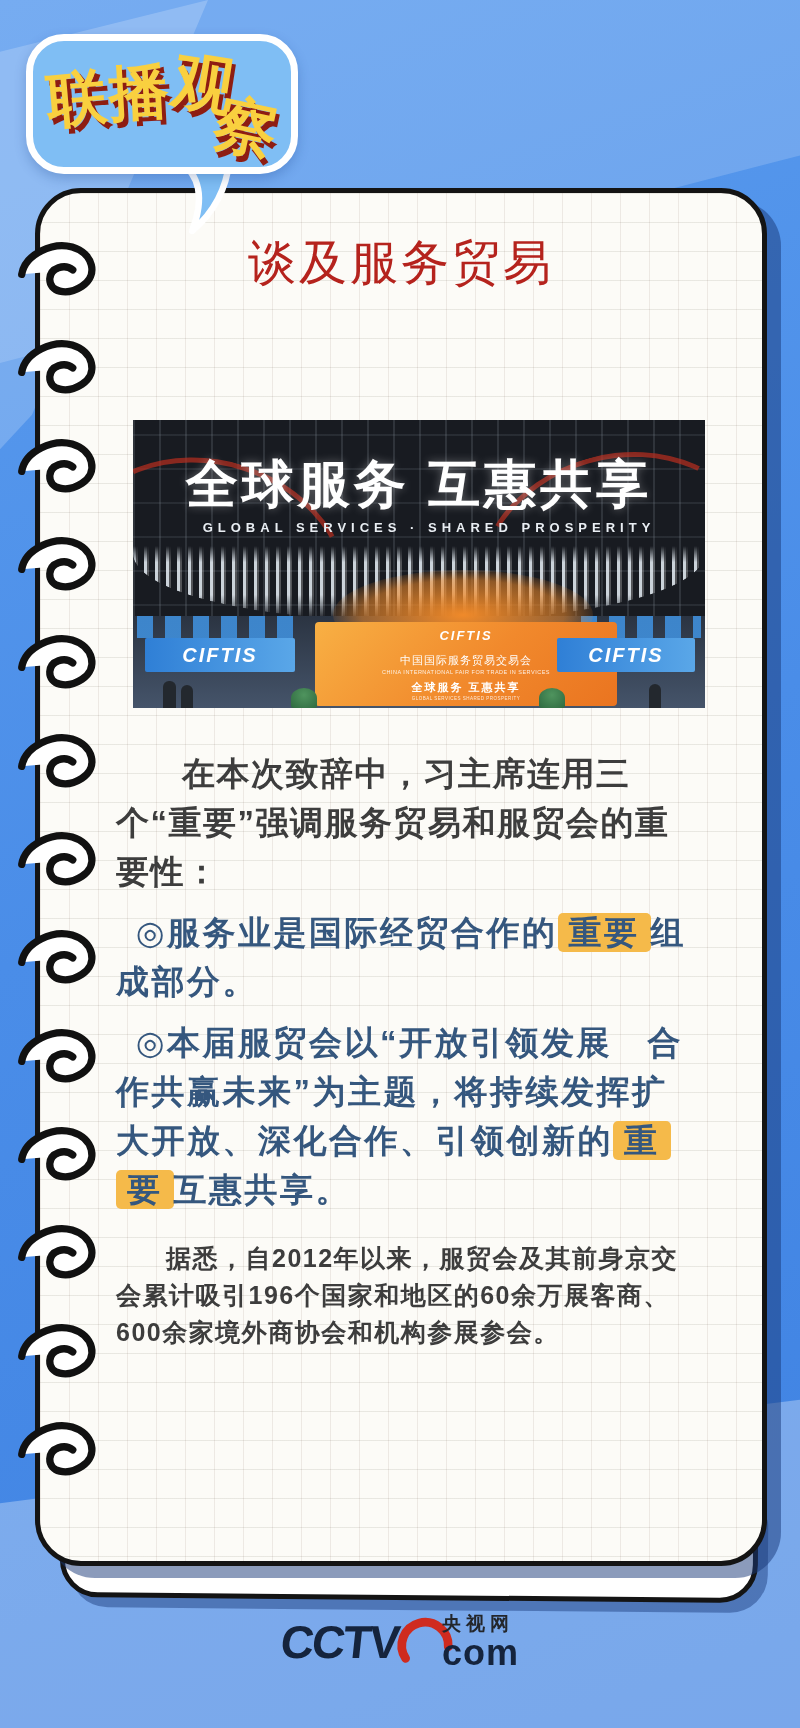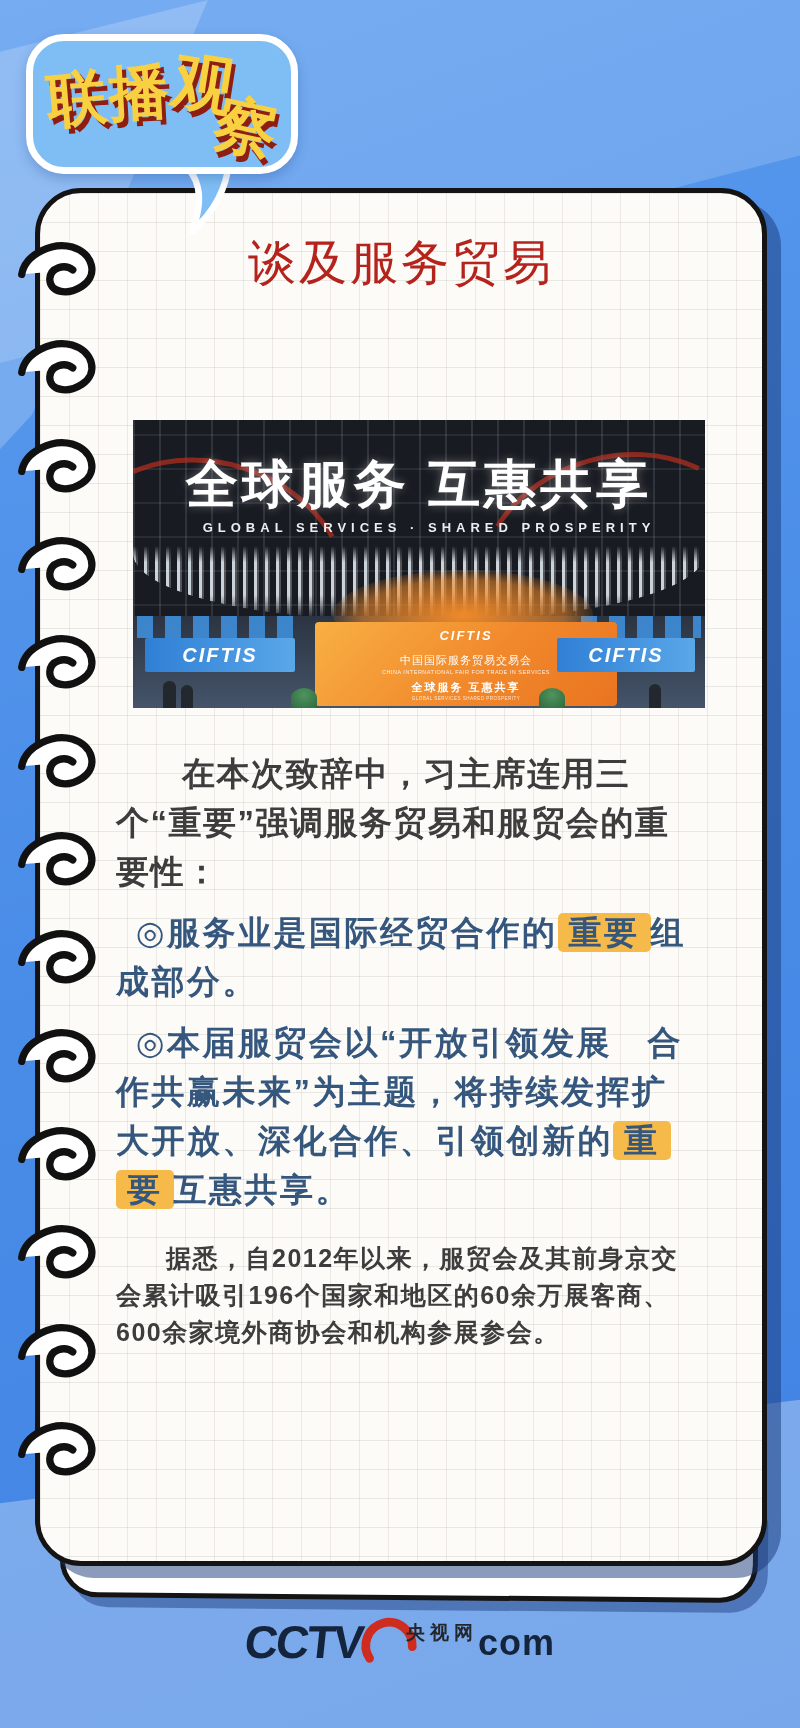--- a/index.html
+++ b/index.html
@@ -97,21 +97,21 @@
   .intro{color:#3d3d3d;font-size:33px;line-height:1.485;letter-spacing:1.5px;text-indent:2em;}
   .bullet{color:#35577e;font-size:33px;line-height:1.485;letter-spacing:2.5px;text-indent:.6em;margin-top:12px !important;}
   .hl{background:#f5ba4a;border-radius:5px;padding:1px 11px;box-decoration-break:clone;-webkit-box-decoration-break:clone;}
   .outro{color:#3d3d3d;font-size:25px;line-height:1.485;letter-spacing:1.5px;text-indent:2em;margin-top:26px !important;}
 
   
   .footer{position:absolute;left:0;top:1608px;width:100%;display:flex;justify-content:center;z-index:5;}
   .logo{display:flex;align-items:center;}
   .cctv{font-weight:900;font-size:46px;color:#15243d;letter-spacing:-2px;transform:skewX(-6deg);line-height:1;}
   .swoosh{width:62px;height:62px;margin:0 -8px 6px -4px;}
-  .logo-right{display:flex;flex-direction:row;align-items:flex-start;line-height:1;margin-left:-6px;}
+  .logo-right{display:flex;flex-direction:column;align-items:flex-start;line-height:1;margin-left:-6px;}
   .cn{font-size:19px;letter-spacing:5px;color:#23262b;font-weight:700;}
   .com{font-size:36px;font-weight:900;color:#15243d;margin-top:2px;letter-spacing:1px;}
 </style>
 </head>
 <body>
 
 <svg width="0" height="0" style="position:absolute">
   <defs>
     <path id="coilpath" d="M10 38 C16 16 48 6 68 14 C90 23 94 48 74 58 C56 67 38 60 40 46 C42 34 58 31 66 39" fill="#ffffff" stroke="#111111" stroke-width="8" stroke-linecap="round"></path>
   </defs>

